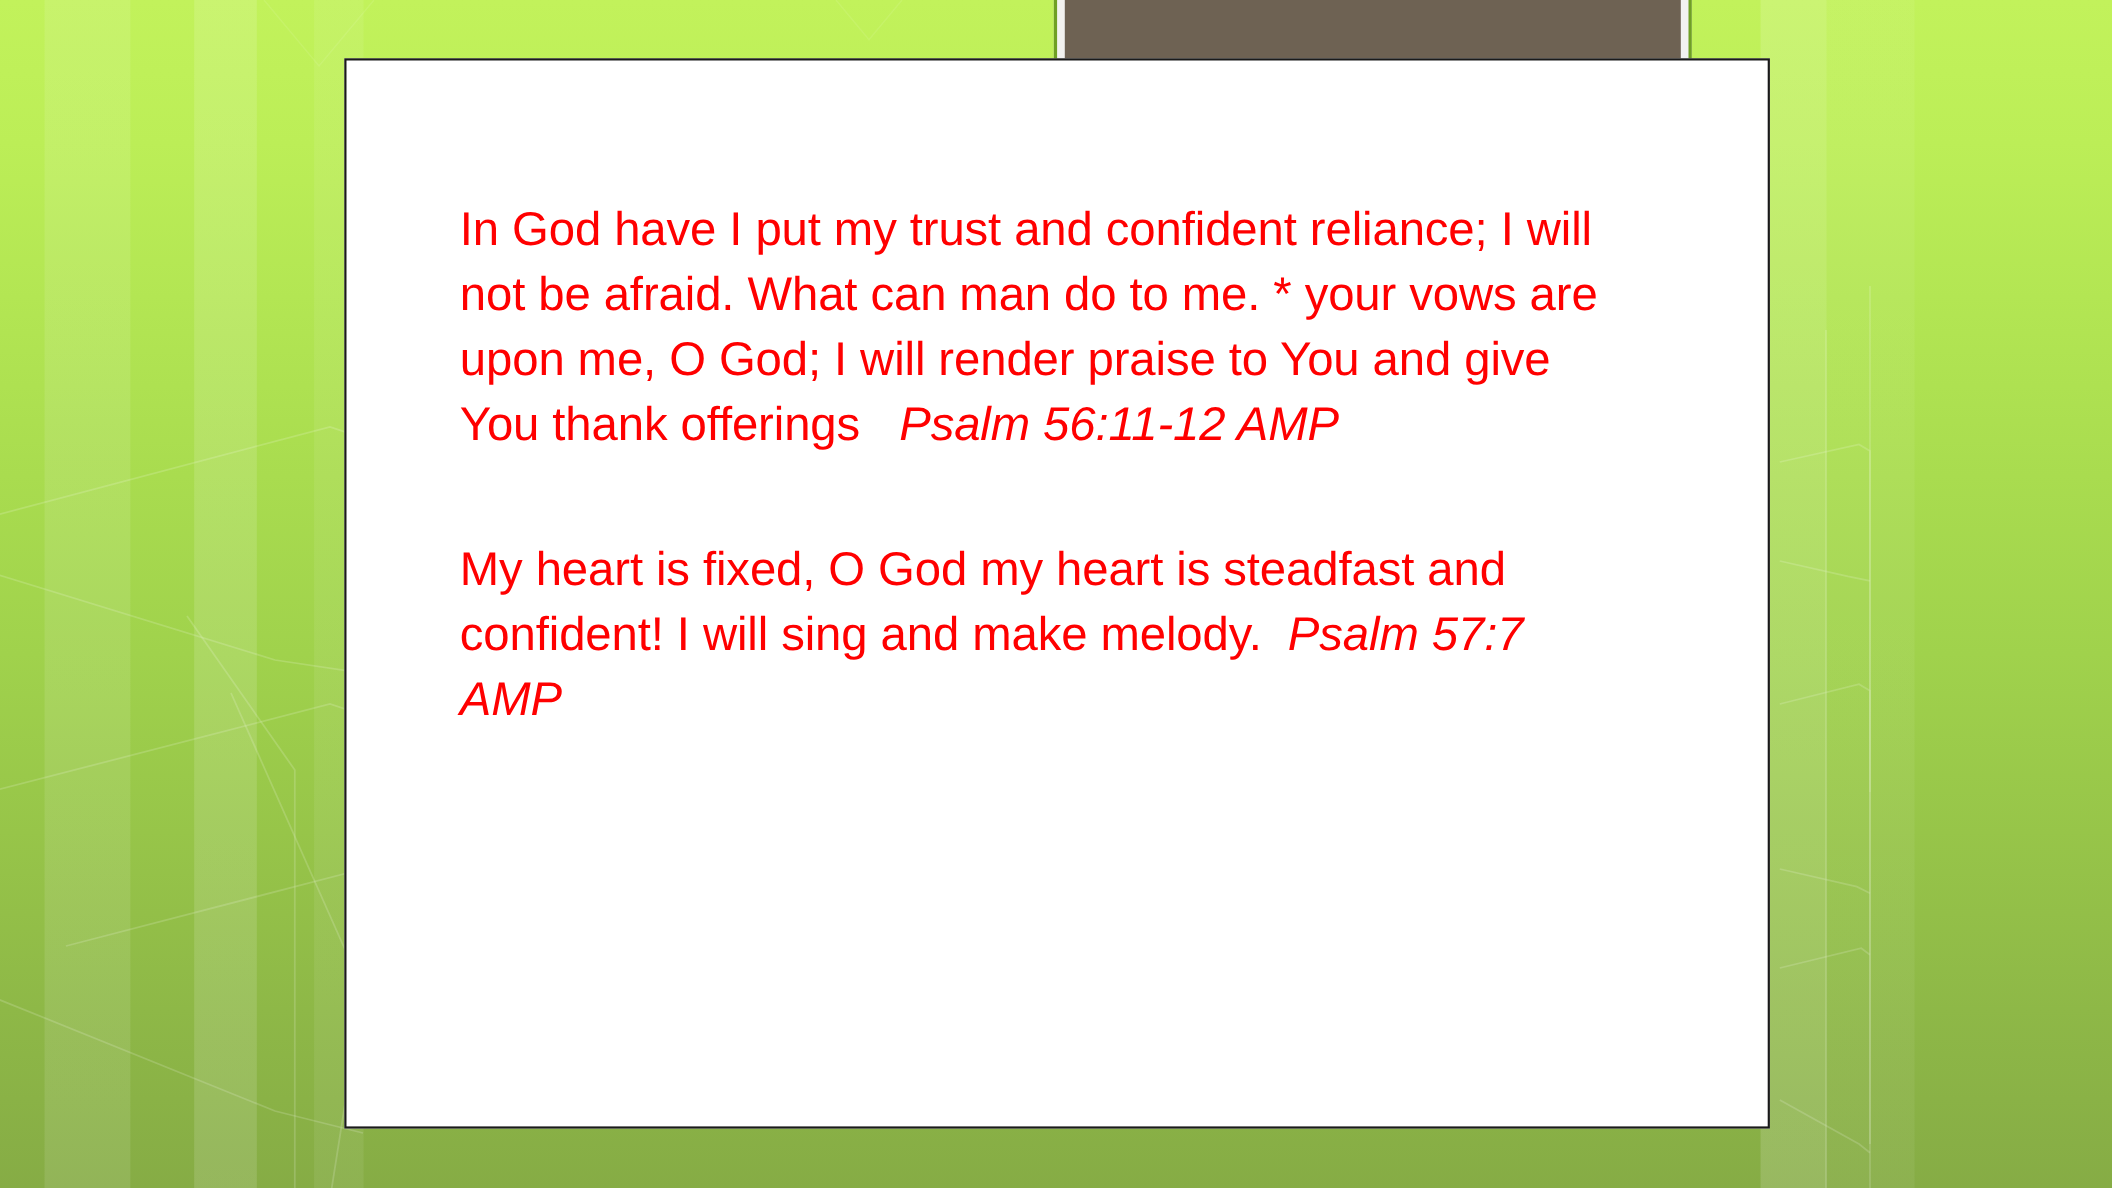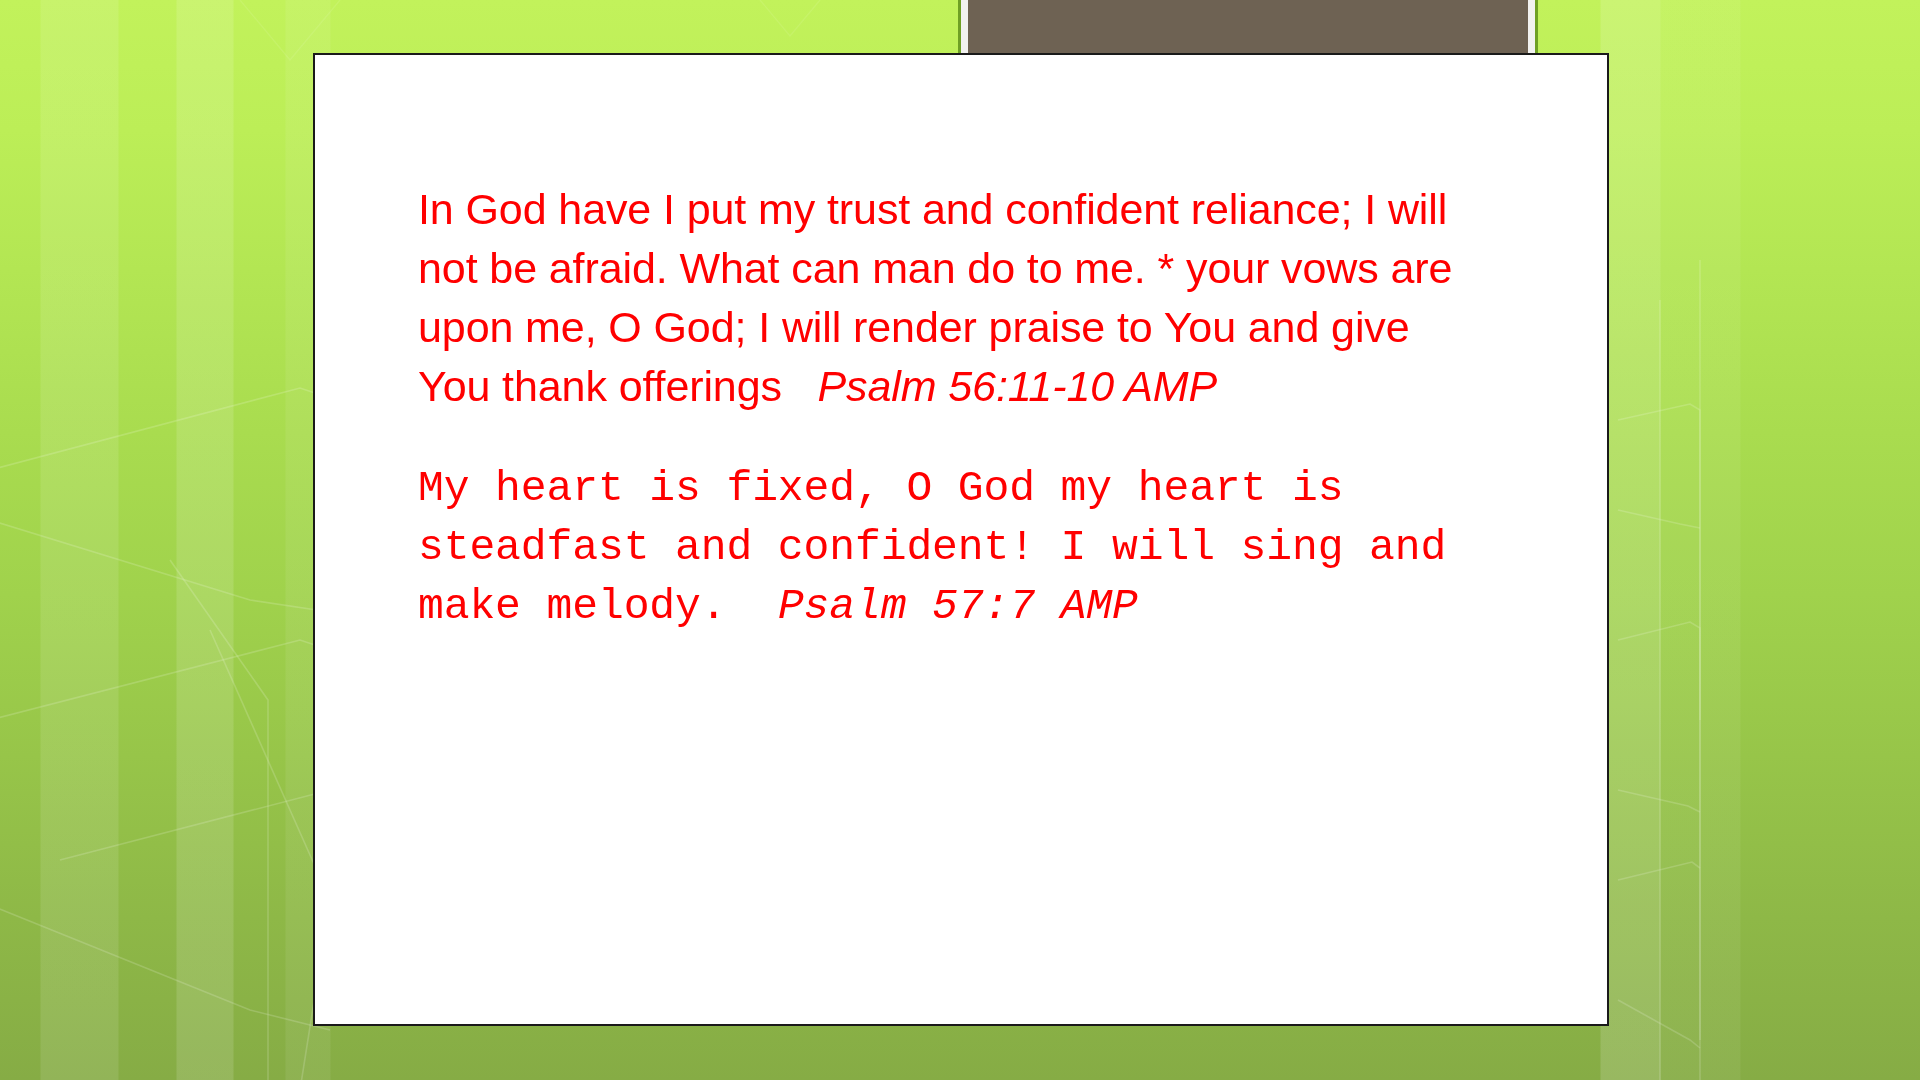--- a/index.html
+++ b/index.html
@@ -111,22 +111,21 @@
     color: #FF0000;
     font-size: 43px;
     line-height: 59px;
     letter-spacing: -0.1px;
     font-weight: 400;
   }
   .verse-block {
     margin: 0;
   }
   .verse-block + .verse-block {
-    margin-top: 43px;
-    font-family: Liberation Mono, monospace;
+    margin-top: 73px;
   }
   .verse-ref {
     font-style: italic;
   }
   .ref-gap-wide::before { content: "\00a0\00a0\00a0"; }
   .ref-gap-narrow::before { content: "\00a0\00a0"; }
 </style>
 </head>
 <body>
 
@@ -161,21 +160,21 @@
 
   <div class="top-frame">
     <div class="top-frame-photo"></div>
   </div>
 
   <div class="content-card">
 
     <div class="body-text">
 
       <p class="verse-block">
-        <span>In God have I put my trust and confident reliance; I will not be afraid. What can man do to me. * your vows are upon me, O God; I will render praise to You and give You thank offerings</span><span class="verse-ref ref-gap-wide">Psalm 56:11-10 AMP</span>
+        <span>In God have I put my trust and confident reliance; I will not be afraid. What can man do to me. * your vows are upon me, O God; I will render praise to You and give You thank offerings</span><span class="verse-ref ref-gap-wide">Psalm 56:11-12 AMP</span>
       </p>
 
       <p class="verse-block">
         <span>My heart is fixed, O God my heart is steadfast and confident! I will sing and make melody.</span><span class="verse-ref ref-gap-narrow">Psalm 57:7 AMP</span>
       </p>
 
     </div>
   </div>
 
 </div>

